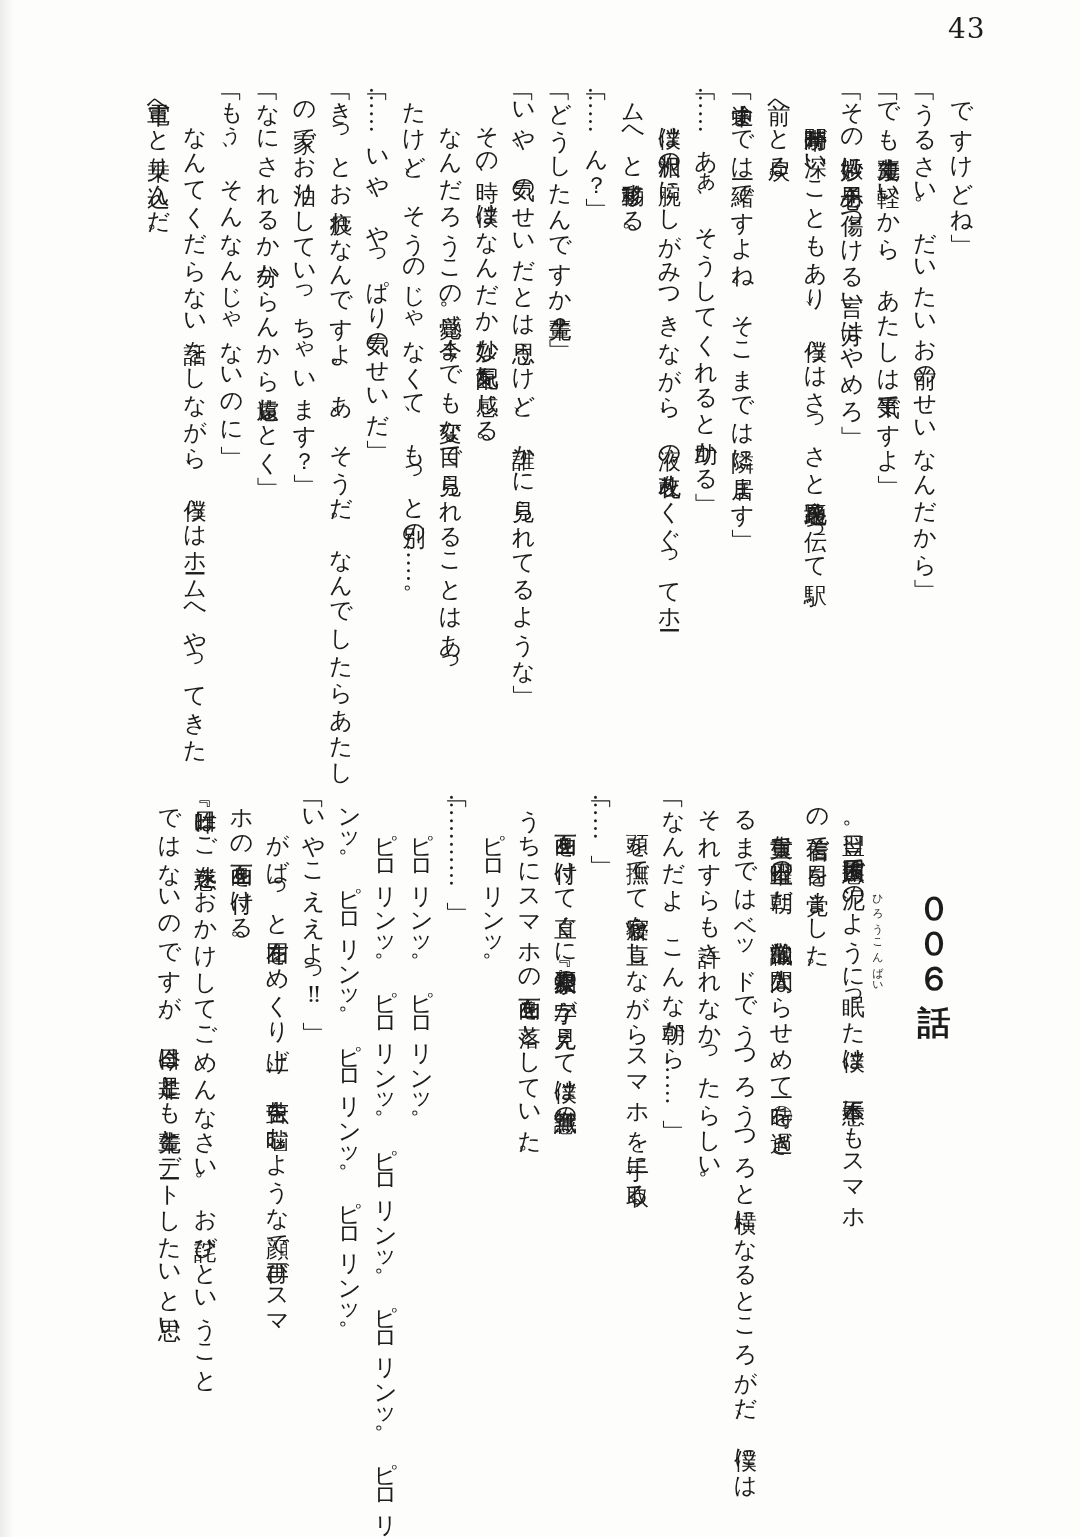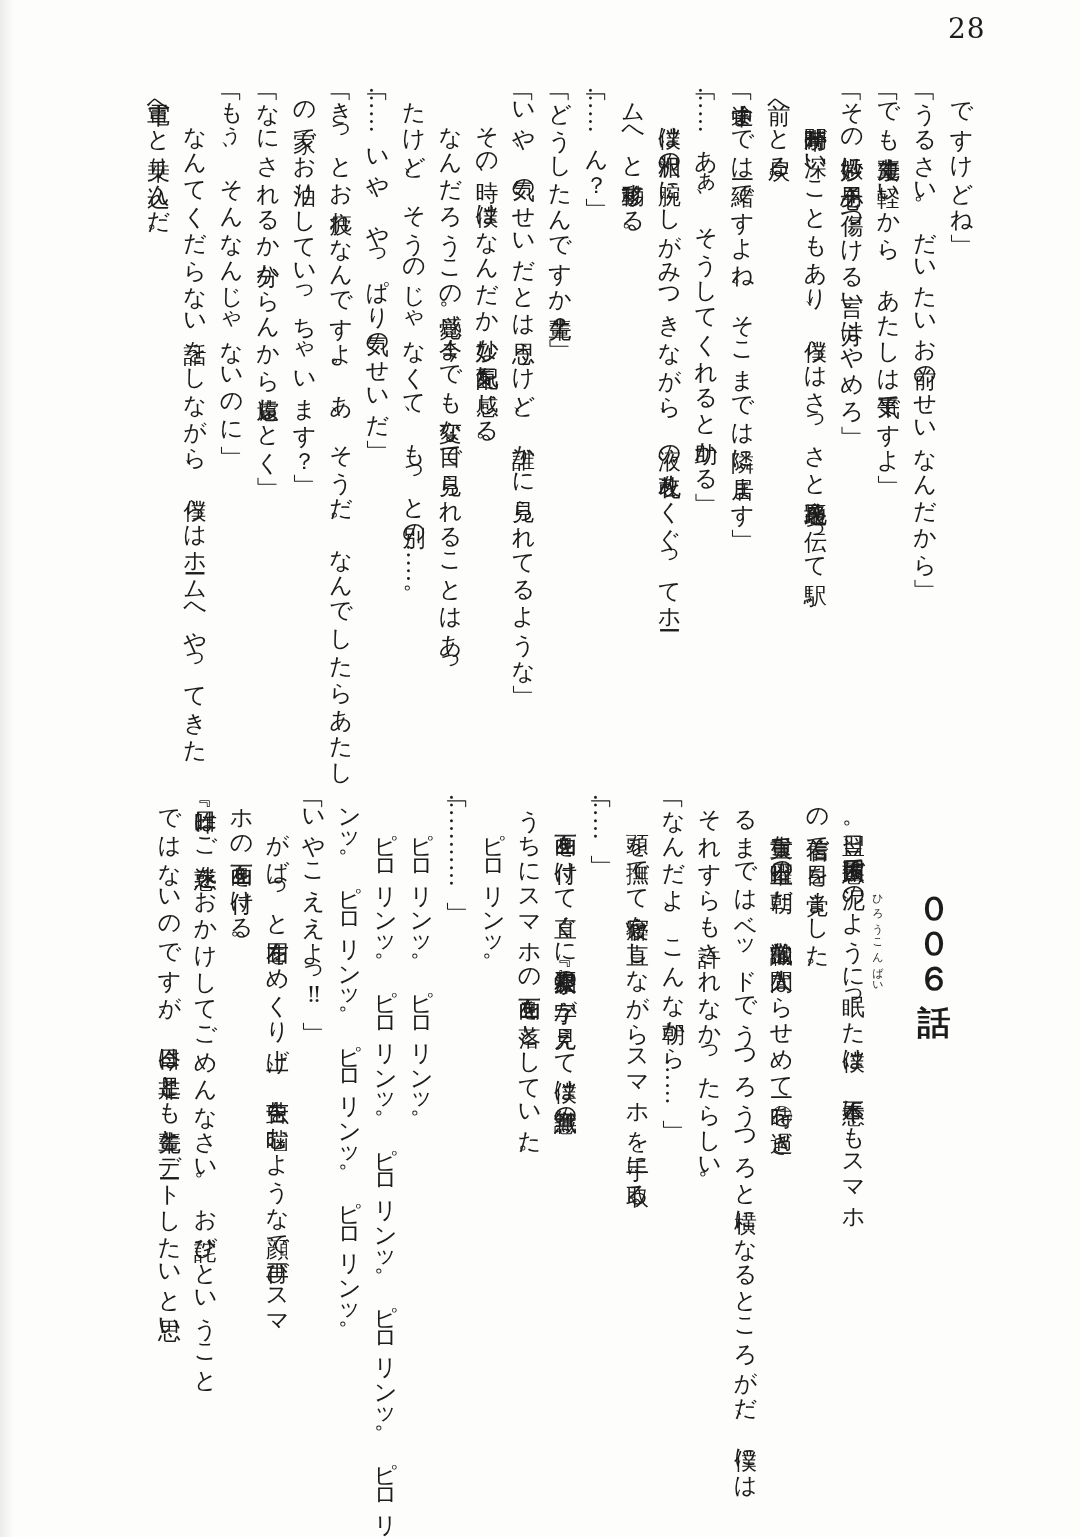--- a/index.html
+++ b/index.html
@@ -53,21 +53,21 @@
     color:#2a2a2a;
     white-space:nowrap;
   }
 </style>
 </head>
 <body>
 
 <div class="page">
   <div class="edge-shadow"></div>
 
-  <div class="page-number">28</div>
+  <div class="page-number">43</div>
 
   <div class="vblock block-top">
     <span class="tline">ですけどね」</span>
     <span class="tline">「うるさい。だいたいお前のせいなんだから」</span>
     <span class="tline">「でも先輩凄く軽いから、あたしは平気ですよ」</span>
     <span class="tline">「その微妙に男子心を傷つける言い方はやめろ」</span>
     <span class="tline indent">時間帯が深いこともあり、僕らはさっさと裏路地を伝って駅</span>
     <span class="tline">前へと戻る。</span>
     <span class="tline">「途中までは一緒ですよね。そこまでは隣に居ます」</span>
     <span class="tline">「……あぁ、そうしてくれると助かる」</span>

